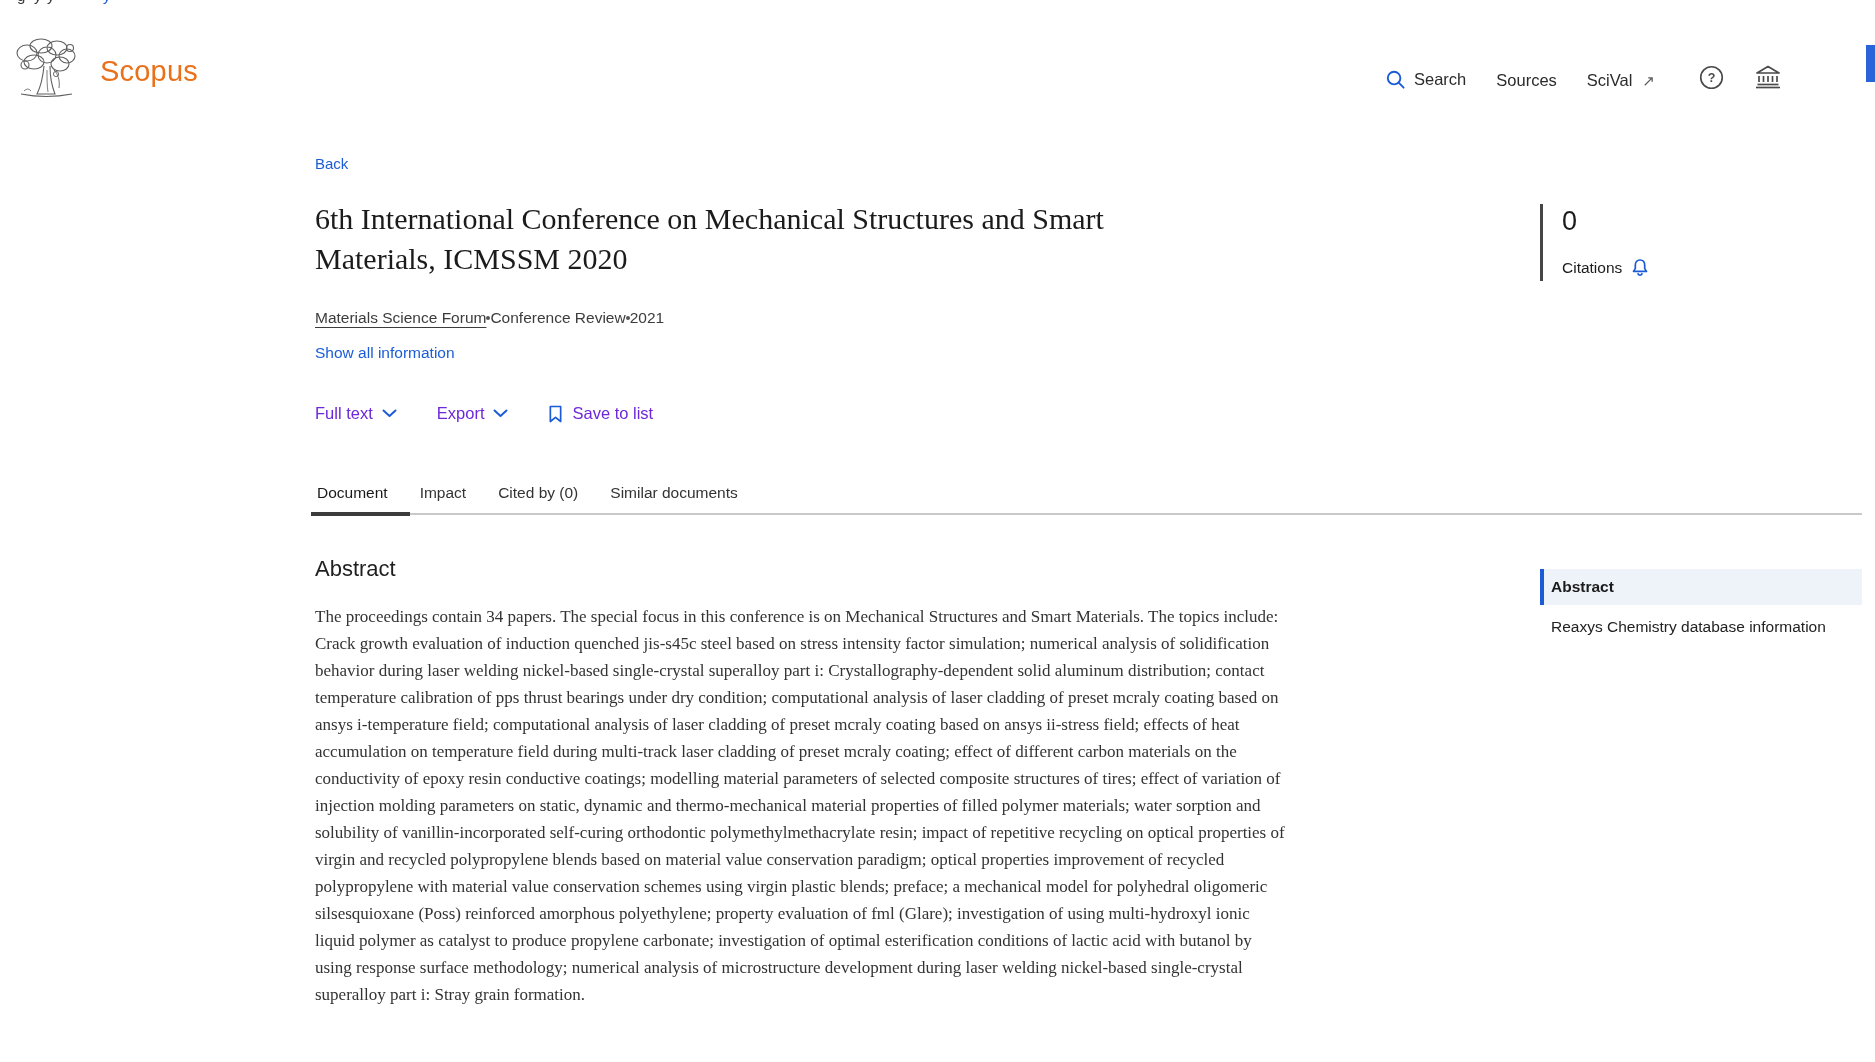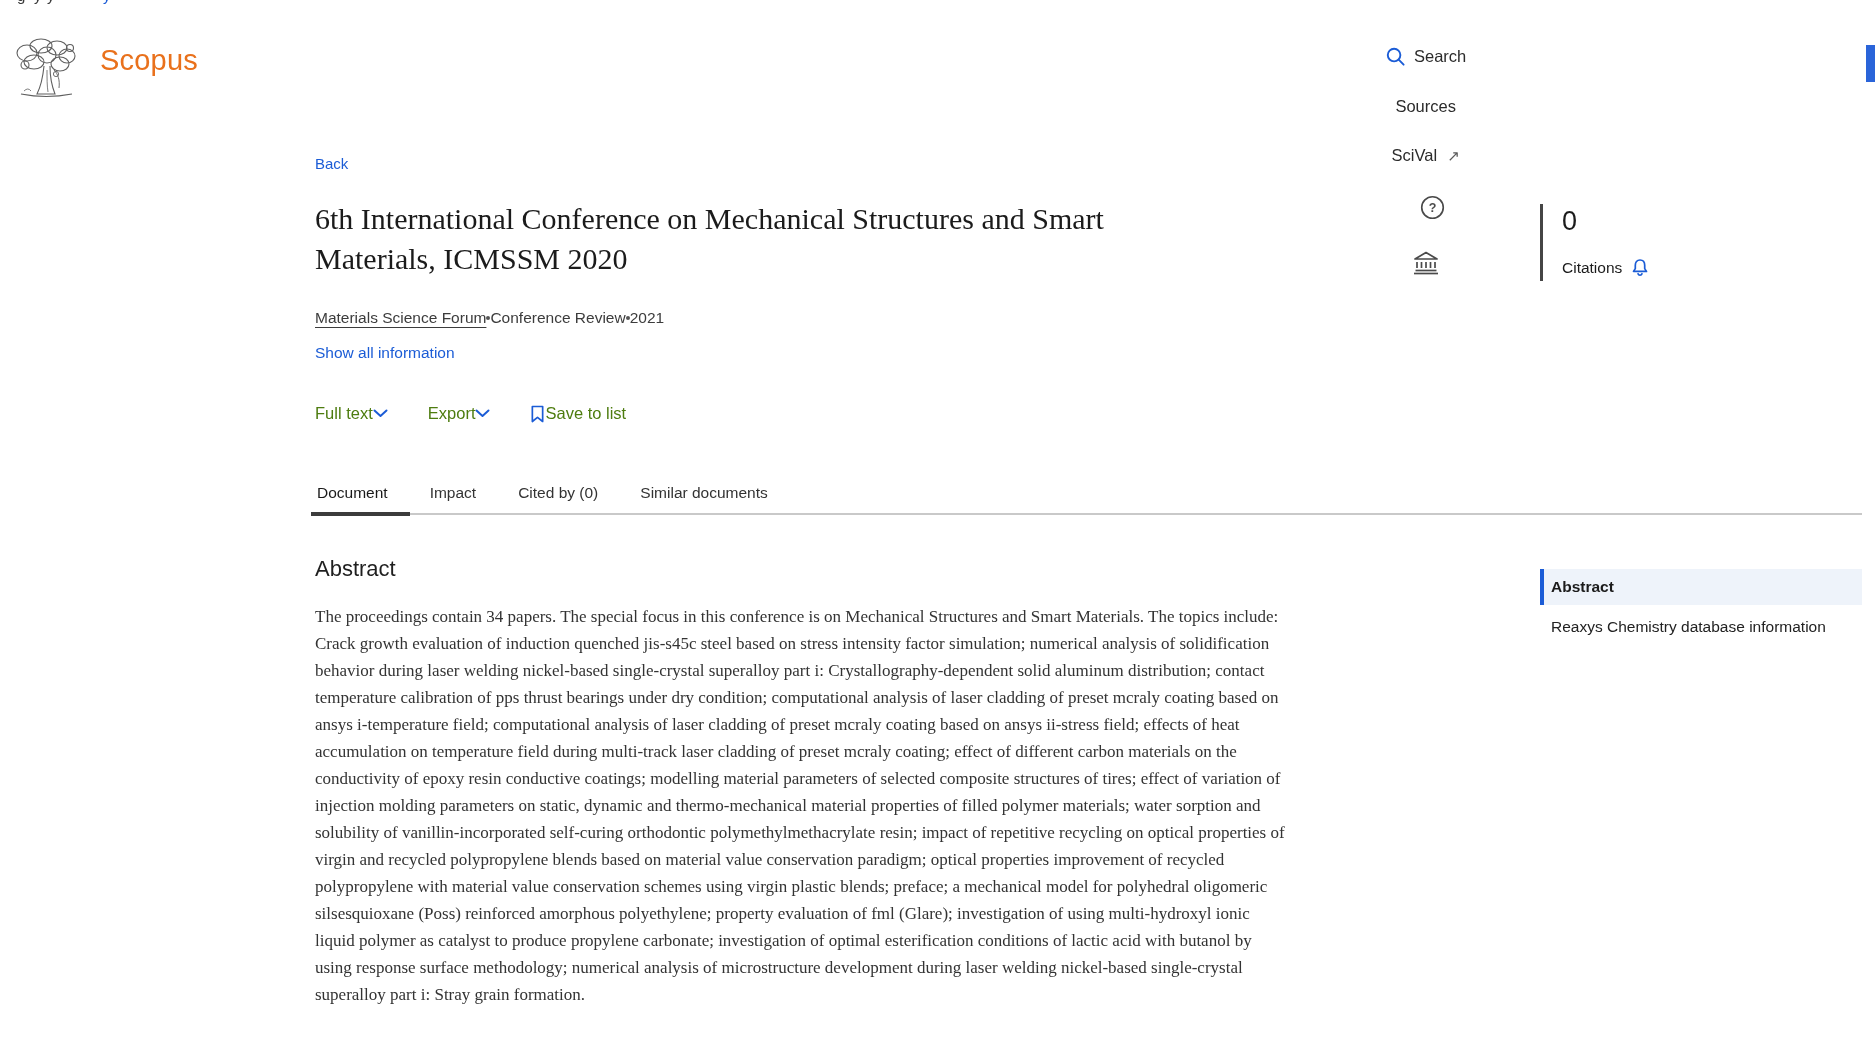--- a/index.html
+++ b/index.html
@@ -10,22 +10,22 @@
   }
 
   
   .top-strip { position:absolute; left:0; top:0; width:700px; height:7px; overflow:hidden; }
   .frag { position:absolute; top:-13px; font-size:15px; color:#3a3a3a; }
   .frag.f1 { left:17px; } .frag.f2 { left:34px; } .frag.f3 { left:47px; }
   .frag.f4 { left:103px; color:#1b5cd6; }
 
   
   .logo { position:absolute; left:14px; top:36px; width:64px; height:62px; display:block; }
-  .brand { position:absolute; left:100px; top:44px; font-size:29px; color:#e9711c; letter-spacing:0.2px; text-decoration:none; }
-  .nav { position:absolute; left:1385px; top:46px; height:44px; display:flex; align-items:center; gap:30px;flex-direction:column; }
+  .brand { position:absolute; left:100px; top:55px; font-size:29px; color:#e9711c; letter-spacing:0.2px; text-decoration:none; }
+  .nav { position:absolute; left:1385px; top:46px; height:44px; display:flex; align-items:flex-end; gap:30px; }
   .nav a { text-decoration:none; color:#2b2b2b; font-size:16.5px; display:flex; align-items:center; gap:8px; cursor:pointer; }
   .nav .ext-arrow { color:#5a5a5a; font-size:15px; margin-left:2px; }
   .icon-btn { display:flex; align-items:center; justify-content:center; cursor:pointer; }
   .icon-btn.help { margin-left:14px; }
 
   
   .scroll-thumb { position:absolute; right:0; top:45px; width:9px; height:37px; background:#2a64d9; }
 
   
   .main { position:absolute; left:315px; top:155px; width:975px; }
@@ -33,24 +33,24 @@
   .title {
     margin-top:26px; max-width:915px;
     font-family:"Liberation Serif", serif; font-weight:normal;
     font-size:30px; line-height:40px; color:#1b1b1b;
   }
   .meta { margin-top:30px; display:flex; align-items:center; font-size:15.5px; color:#3c3c3c; }
   .meta a.src { color:#3c3c3c; text-decoration:underline; text-underline-offset:4px; cursor:pointer; }
   .dot { width:4px; height:4px; border-radius:50%; background:#555; display:inline-block; }
   a.show-all { display:inline-block; margin-top:17px; color:#1b5cd6; font-size:15.5px; text-decoration:none; cursor:pointer; }
   .actions { margin-top:42px; display:flex; align-items:center; gap:40px; }
-  .actions a { display:flex; align-items:center; color:#4d7c0f; font-size:16.5px; text-decoration:none; cursor:pointer; }
-
-  
-  .tabs { position:absolute; left:315px; top:484px; width:1547px; display:flex; gap:38px; border-bottom:2px solid #c9c9c9; }
+  .actions a { display:flex; align-items:center; gap:9px; color:#6d28d9; font-size:16.5px; text-decoration:none; cursor:pointer; }
+
+  
+  .tabs { position:absolute; left:315px; top:484px; width:1547px; display:flex; gap:28px; border-bottom:2px solid #c9c9c9; }
   .tab { position:relative; padding:0 2px 11px 2px; font-size:15.5px; color:#333; cursor:pointer; }
   .tab.active { color:#1a1a1a; }
   .tab.active::after { content:""; position:absolute; left:-4px; right:-20px; bottom:-3px; height:4px; background:#3c3c3c; }
 
   
   .abstract { position:absolute; left:315px; top:556px; width:975px; }
   .abstract h2 { font-weight:normal; font-size:22px; color:#1f1f1f; }
   .abstract p {
     margin-top:21px; font-family:"Liberation Serif", serif;
     font-size:17px; line-height:27px; color:#333;

